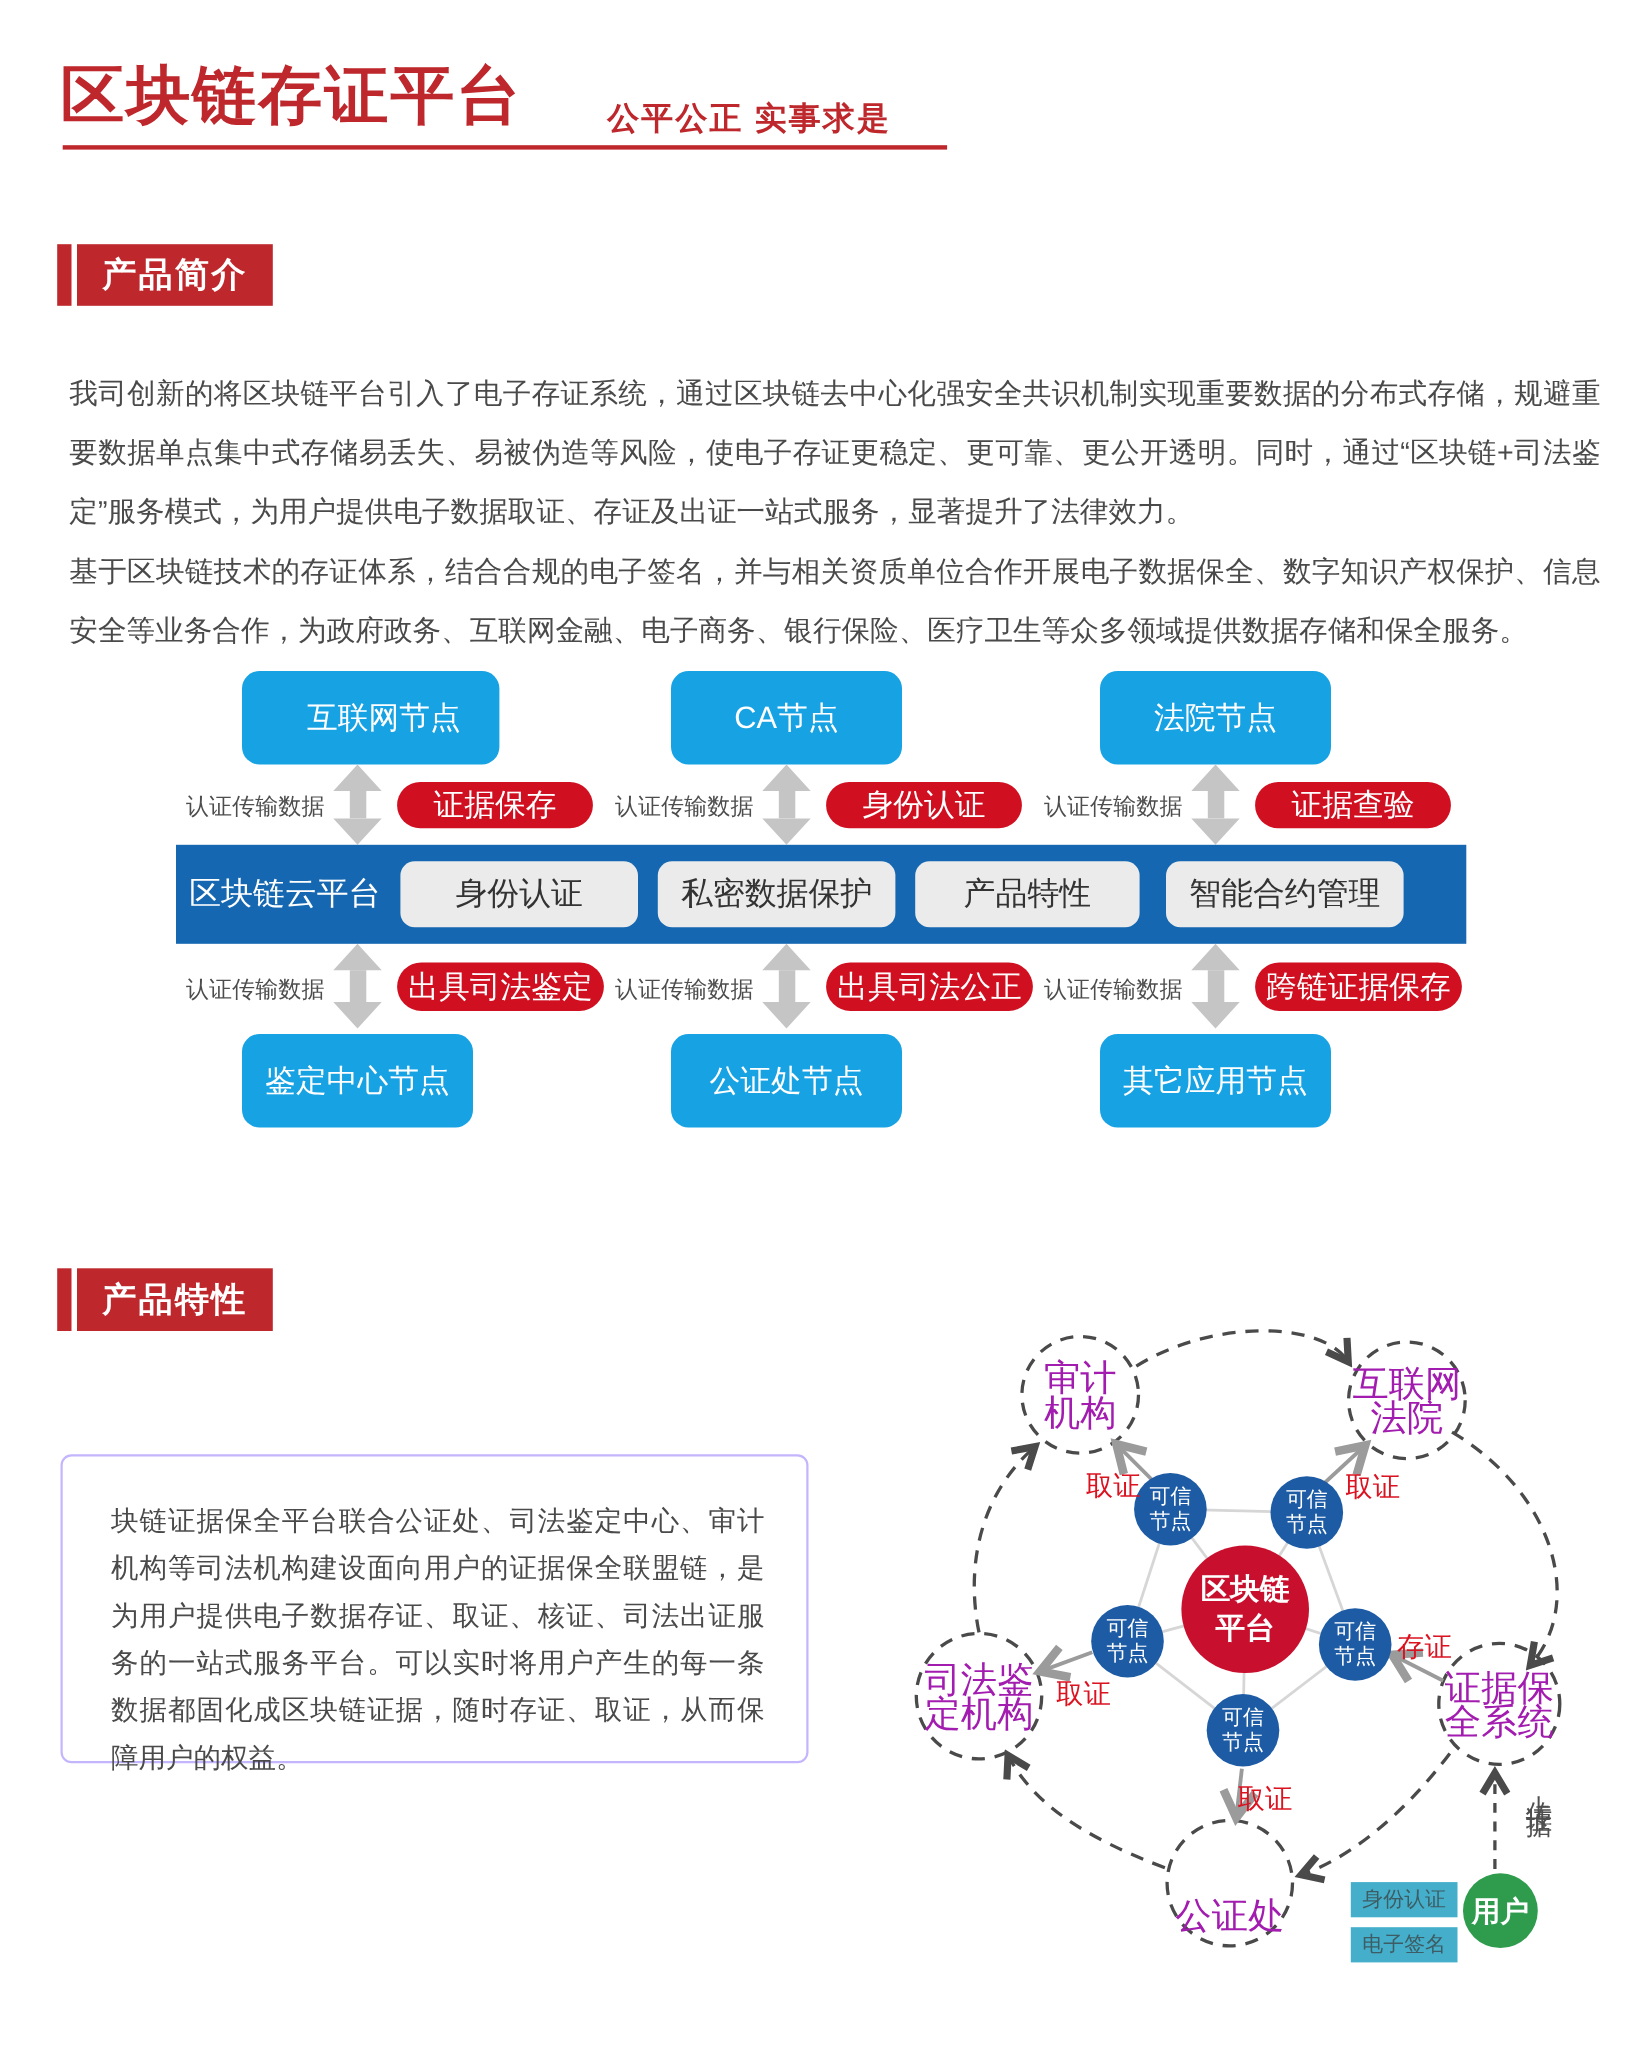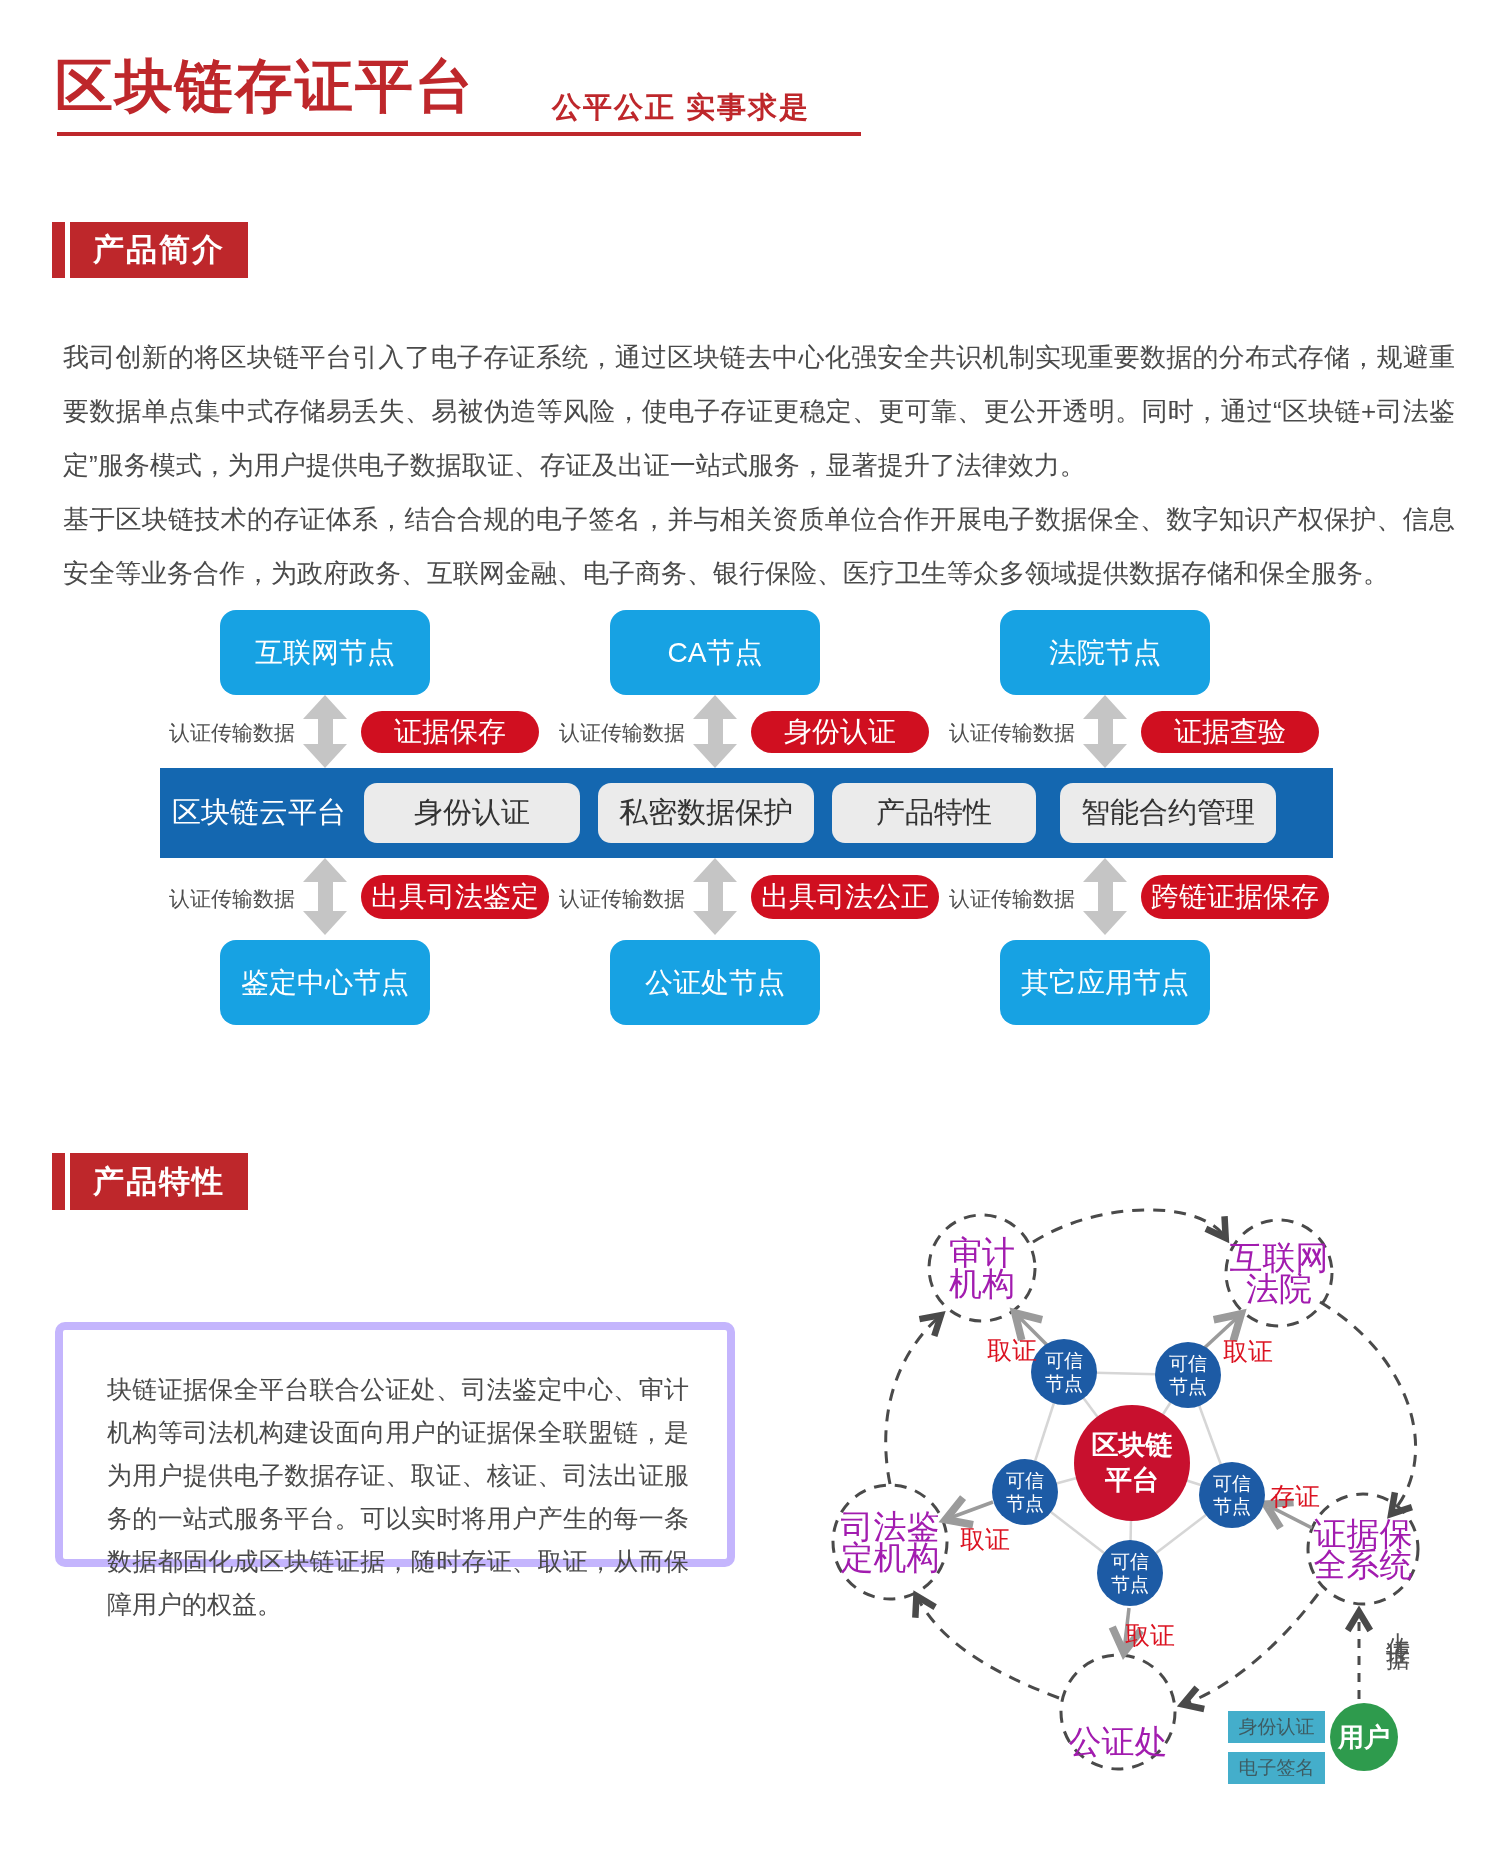--- a/index.html
+++ b/index.html
@@ -32,21 +32,21 @@
   .link-label{position:absolute;width:150px;text-align:right;font-size:21px;color:#4D4D4D;}
   .pill-red{position:absolute;width:178px;height:42px;border-radius:21px;background:#D00F20;color:#fff;
             display:flex;align-items:center;justify-content:center;font-size:28px;}
   .pill-red.w6{width:188px;height:44px;border-radius:22px;font-size:28px;}
   .chain-bar{position:absolute;left:20px;top:163px;width:1157px;height:90px;background:#1467B0;padding-left:16px;}
   .bar-label{position:absolute;left:12px;top:0;height:90px;display:flex;align-items:center;color:#fff;font-size:29px;}
   .pill-gray{position:absolute;top:15px;height:60px;border-radius:13px;background:#EBEBEB;color:#333;
              display:flex;align-items:center;justify-content:center;font-size:29px;}
 
   
-  .feature-box{position:absolute;left:55px;top:1322px;width:680px;height:245px;border:8px solid #c4b5fd;
+  .feature-box{position:absolute;left:55px;top:1322px;width:680px;height:281px;border:2px solid #c4b5fd;
                border-radius:10px;box-sizing:border-box;padding:38px 38px 0 44px;font-size:25px;line-height:43px;
                color:#4A4A4A;text-align:justify;}
 
   
   #net{position:absolute;left:790px;top:1195px;width:700px;height:650px;}
   .net-svg{position:absolute;left:0;top:0;}
   .net-label{position:absolute;text-align:center;color:#a21caf;font-size:33px;line-height:31px;white-space:pre-line;}
   .circle{position:absolute;border-radius:50%;display:flex;align-items:center;justify-content:center;
           text-align:center;color:#fff;white-space:pre-line;}
   .c-center{left:284px;top:210px;width:116px;height:116px;background:#C8102E;font-size:27px;line-height:35px;font-weight:bold;}
@@ -70,21 +70,21 @@
   <div class="banner-bar" style="left:52px;top:222px;height:56px;"></div>
   <div class="banner-box" style="left:70px;top:222px;height:56px;">产品简介</div>
 
   <div class="intro-text">
     <p>我司创新的将区块链平台引入了电子存证系统，通过区块链去中心化强安全共识机制实现重要数据的分布式存储，规避重要数据单点集中式存储易丢失、易被伪造等风险，使电子存证更稳定、更可靠、更公开透明。同时，通过“区块链+司法鉴定”服务模式，为用户提供电子数据取证、存证及出证一站式服务，显著提升了法律效力。</p>
     <p>基于区块链技术的存证体系，结合合规的电子签名，并与相关资质单位合作开展电子数据保全、数字知识产权保护、信息安全等业务合作，为政府政务、互联网金融、电子商务、银行保险、医疗卫生等众多领域提供数据存储和保全服务。</p>
   </div>
 
   <div id="plat">
 
-    <div class="node-box" style="left:80px;top:5px;">互联网节点</div>
+    <div class="node-box" style="left:80px;top:5px;padding-left:24px;">互联网节点</div>
     <div class="node-box" style="left:860px;top:5px;">法院节点</div>
     <div class="node-box" style="left:470px;top:5px;">CA节点</div>
 
     <div class="varrow" style="left:163px;top:90px;height:73px;">
         <i class="ah-up"></i>
         <i class="ashaft"></i>
         <i class="ah-down"></i>
       </div>
     <div class="varrow" style="left:553px;top:90px;height:73px;">
         <i class="ah-up"></i>

